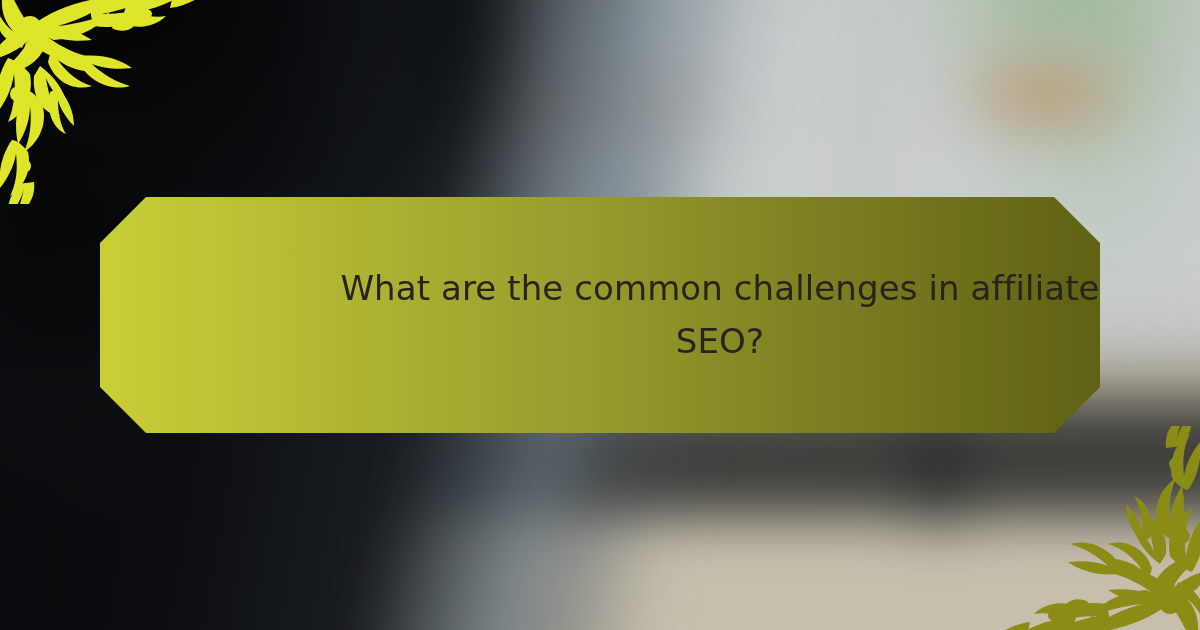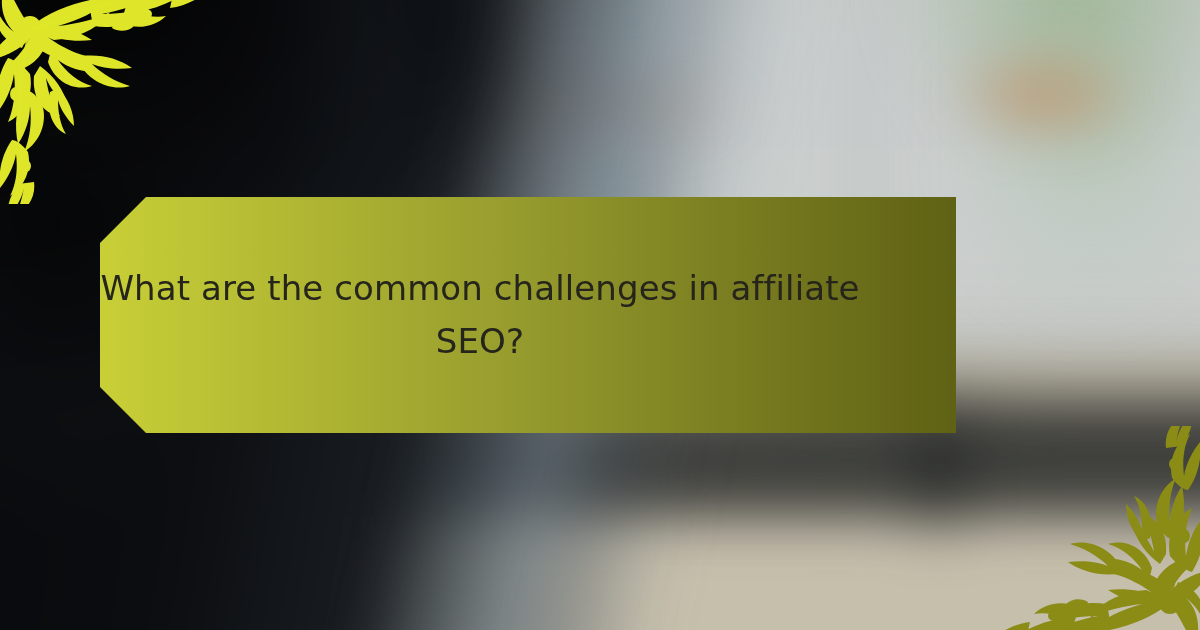--- a/index.html
+++ b/index.html
@@ -153,35 +153,35 @@
   .ornament-br {
     right: -4px; bottom: -6px;
     transform: rotate(180deg);
   }
 
   
   .banner {
     position: absolute;
     left: 100px;
     top: 197px;
-    width: 856px;
+    width: 1000px;
     height: 236px;
     clip-path: polygon(
       46px 0,
       954px 0,
       1000px 46px,
       1000px 190px,
       954px 236px,
       46px 236px,
       0 190px,
       0 46px
     );
     display: flex;
     align-items: center;
-    justify-content: flex-start;
+    justify-content: flex-end;
   }
   .banner-title {
     margin: 0;
     width: 760px;
     text-align: center;
     font-family: "DejaVu Sans", "Liberation Sans", sans-serif;
     font-size: 34px;
     font-weight: 400;
     line-height: 1.55;
     letter-spacing: .1px;

